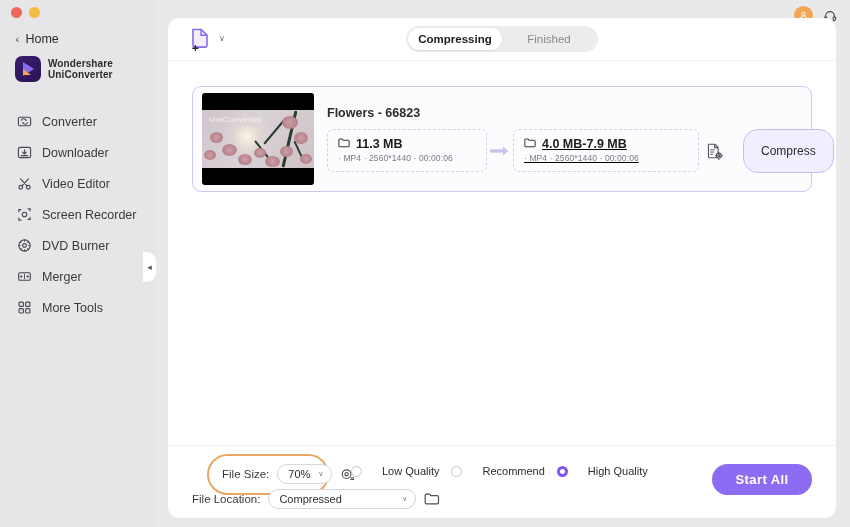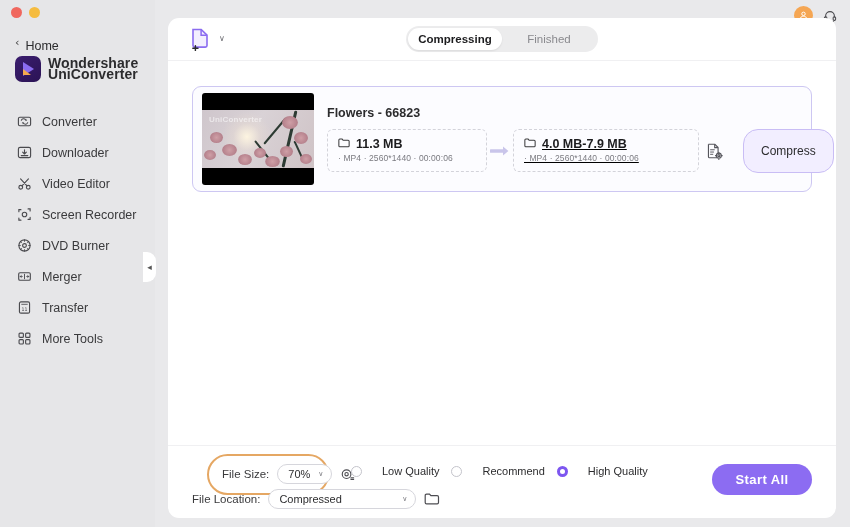--- a/index.html
+++ b/index.html
@@ -34,21 +34,21 @@
   .home-link {
     position: absolute;
     left: 15px; top: 32px;
     display: flex; align-items: center; gap: 6px;
     cursor: pointer;
   }
   .home-chev {
     font-size: 11px; color: #444; line-height: 1;
     font-family: "DejaVu Sans", sans-serif;
   }
-  .home-label { font-size: 12.5px; color: #2c2c2e; margin-top: 7px; }
+  .home-label { font-size: 12.5px; color: #2c2c2e; }
 
   .brand {
     position: absolute;
     left: 15px; top: 56px;
     display: flex; align-items: center; gap: 7px;
   }
   .brand-logo {
     width: 26px; height: 26px; border-radius: 7px;
     background: linear-gradient(145deg,#3a1d6e 0%, #2b1355 100%);
     position: relative; flex: none;
@@ -64,21 +64,21 @@
   .brand-logo::before {
     content: "";
     position: absolute; left: 8px; top: 13px;
     width: 0; height: 0;
     border-left: 8px solid #f5a94e;
     border-top: 6px solid transparent;
     border-bottom: 0 solid transparent;
     z-index: 2;
   }
   .brand-text {
-    font-size: 14px; line-height: 11.5px;
+    font-size: 10px; line-height: 11.5px;
     color: #2c2c2e; font-weight: 700;
     letter-spacing: .1px;
   }
 
   .nav { position: absolute; left: 8px; top: 106px; width: 139px; }
   .nav-item {
     display: flex; align-items: center; gap: 10px;
     height: 31px; padding: 0 8px;
     border-radius: 8px;
     cursor: pointer;
@@ -414,30 +414,20 @@
         <span class="nav-icon">
           <svg width="15" height="15" viewBox="0 0 16 16" fill="none" stroke="currentColor" stroke-width="1.2">
             <rect x="1.8" y="4" width="12.4" height="8" rx="1.4"></rect>
             <path d="M8 5.2v5.6" stroke-width="1"></path>
             <path d="M5.6 8H3.4M4.6 7l-1.2 1 1.2 1M10.4 8h2.2M11.4 7l1.2 1-1.2 1" stroke-width=".9" stroke-linecap="round" stroke-linejoin="round"></path>
           </svg>
         </span>
         <span class="nav-label">Merger</span>
       </div>
 
-      <div class="nav-item">
-        <span class="nav-icon">
-          <svg width="15" height="15" viewBox="0 0 16 16" fill="none" stroke="currentColor" stroke-width="1.2">
-            <rect x="2.6" y="2" width="10.8" height="12" rx="1.6"></rect>
-            <path d="M4.6 4.6h6.8" stroke-width=".9"></path>
-            <text x="8" y="11.4" font-size="5" fill="currentColor" stroke="none" text-anchor="middle" font-family="DejaVu Sans">11</text>
-          </svg>
-        </span>
-        <span class="nav-label">Transfer</span>
-      </div>
 
       <div class="nav-item">
         <span class="nav-icon">
           <svg width="15" height="15" viewBox="0 0 16 16" fill="none" stroke="currentColor" stroke-width="1.2">
             <rect x="2.2" y="2.2" width="4.6" height="4.6" rx="1"></rect>
             <rect x="9.2" y="2.2" width="4.6" height="4.6" rx="1"></rect>
             <rect x="2.2" y="9.2" width="4.6" height="4.6" rx="1"></rect>
             <rect x="9.2" y="9.2" width="4.6" height="4.6" rx="1"></rect>
           </svg>
         </span>

